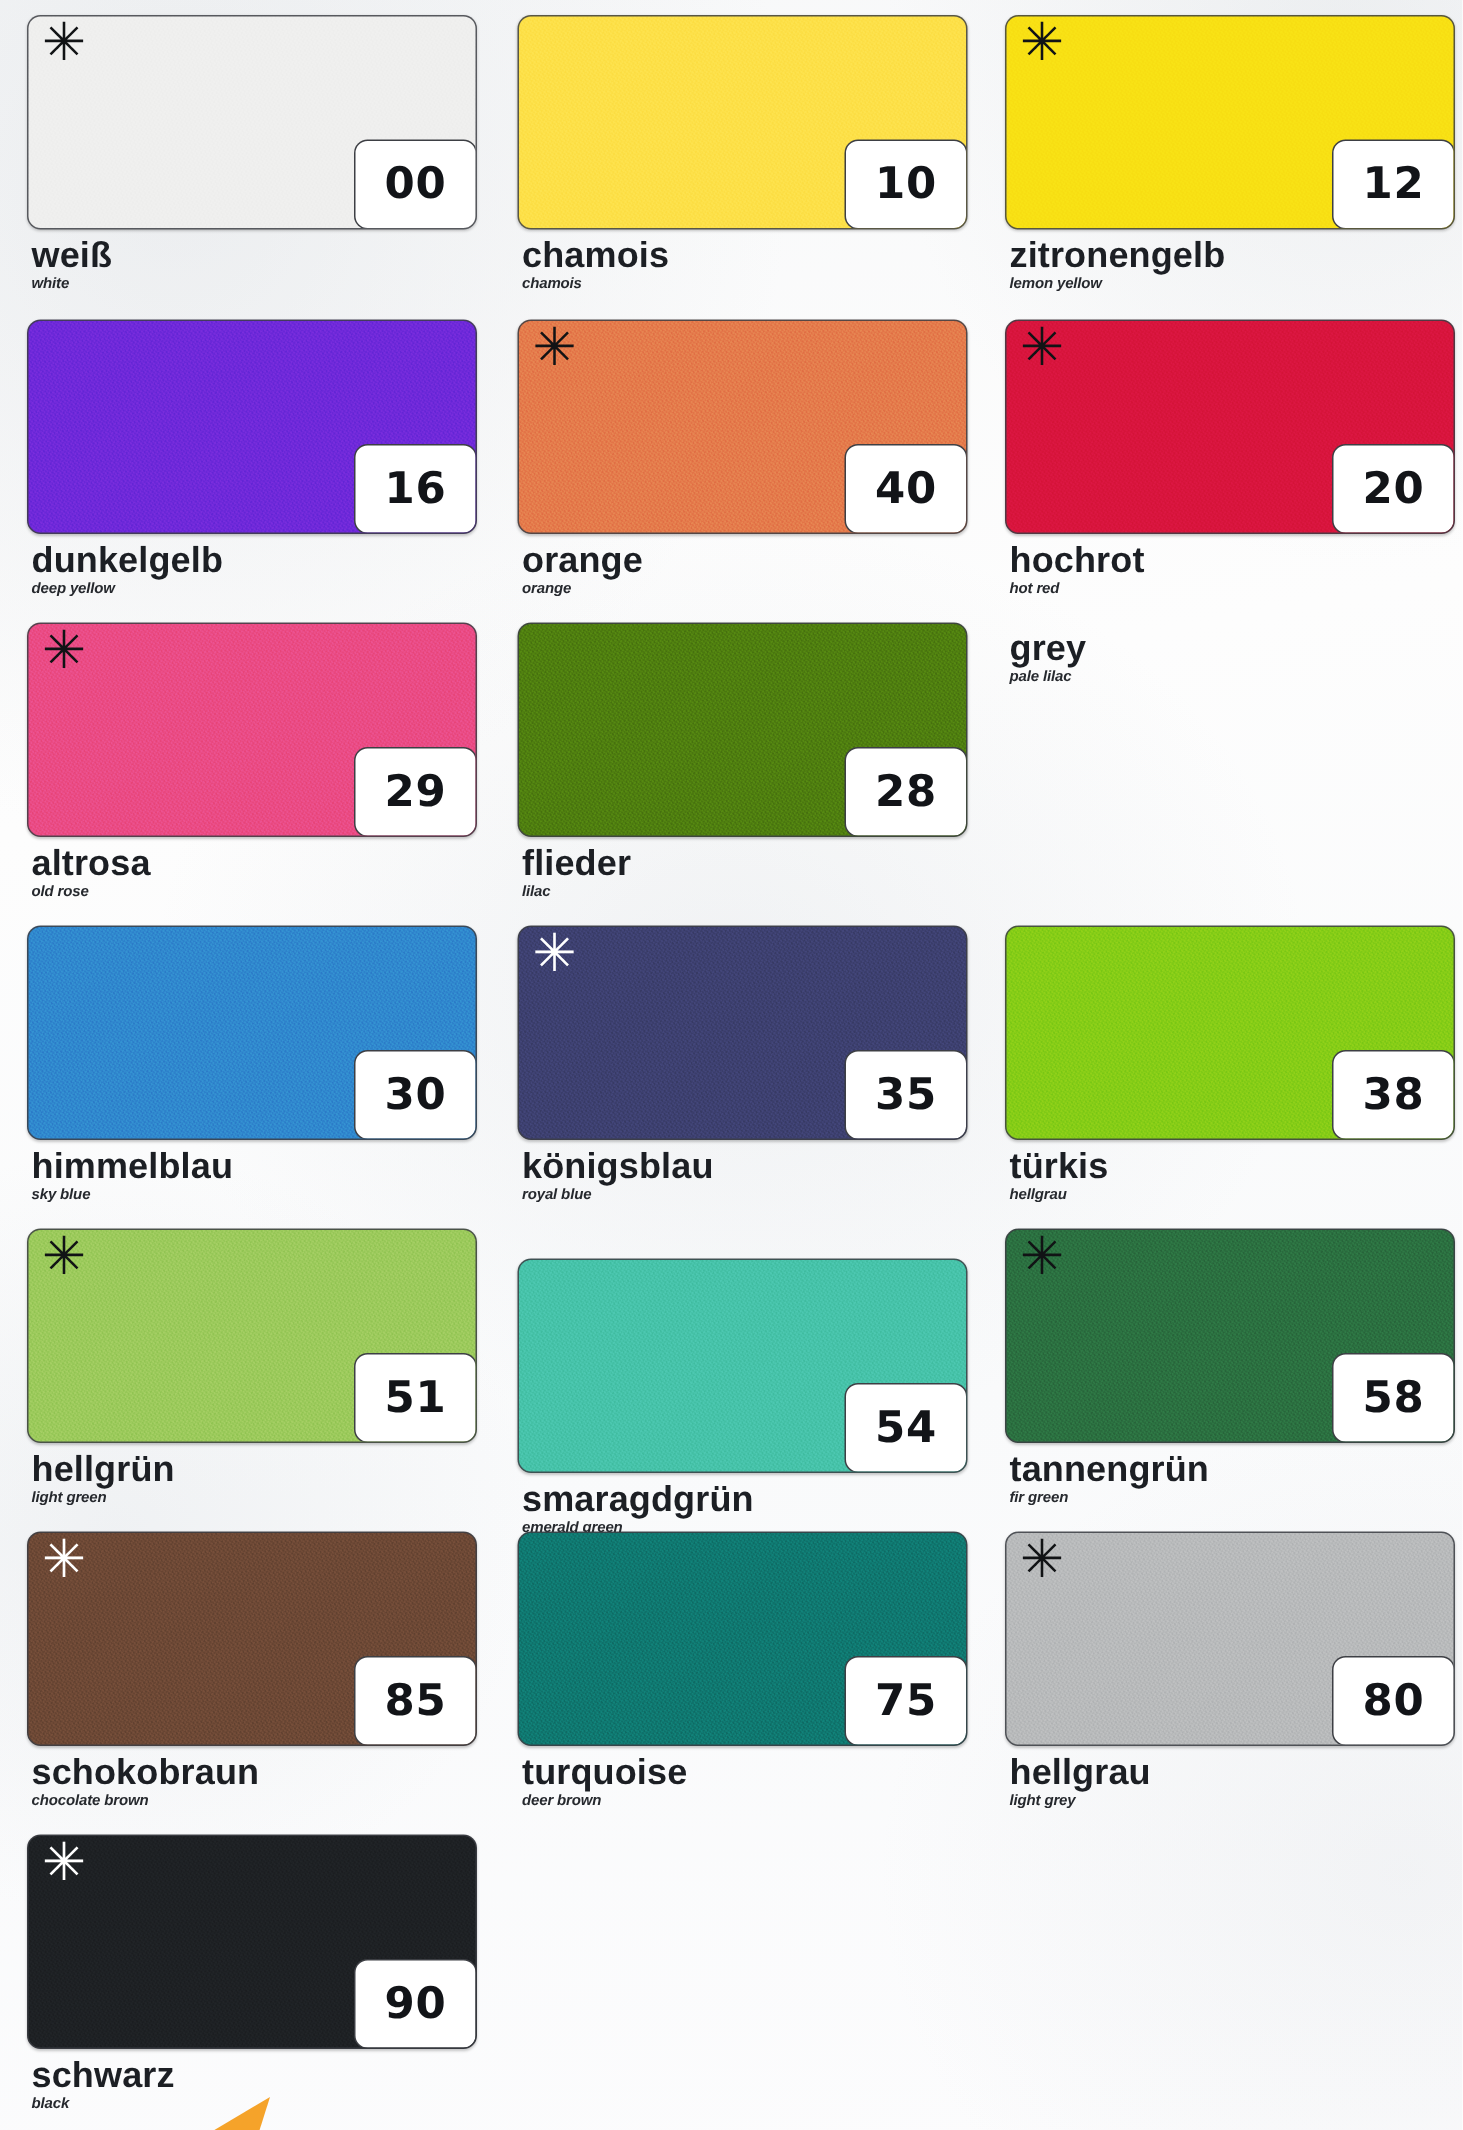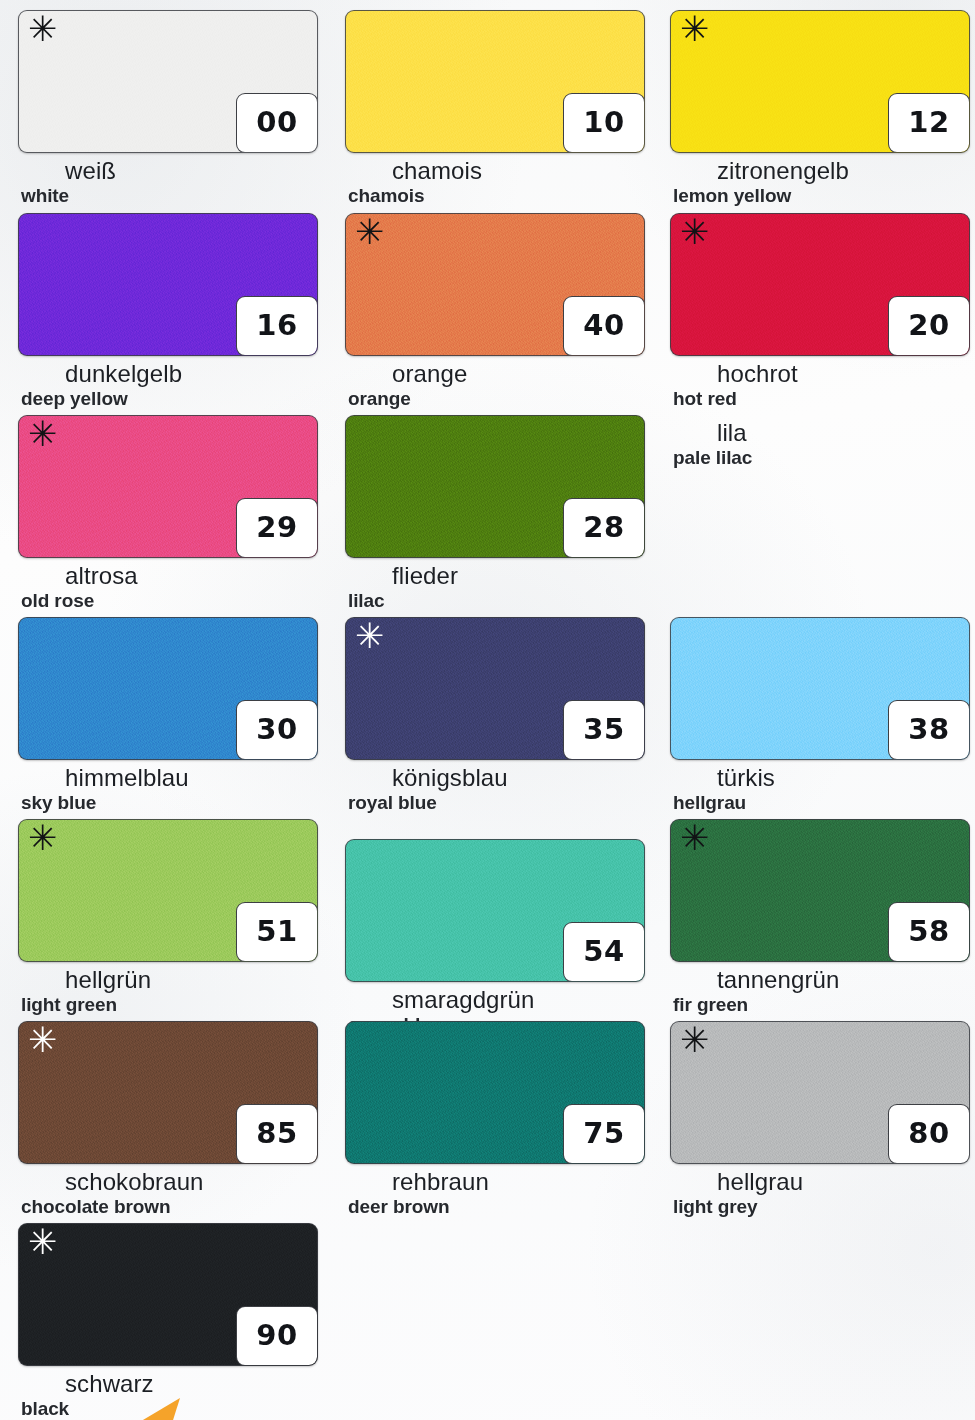--- a/index.html
+++ b/index.html
@@ -100,29 +100,29 @@
     line-height: 1;
     padding-bottom: 2px;
   }
 
   .names {
     margin-top: 5px;
     padding-left: 3px;
   }
   .name-de {
     font-size: 24px;
-    font-weight: 400;
+    font-weight: 700;
     color: #1c1f24;
     line-height: 1.06;
     letter-spacing: 0.1px;
     white-space: nowrap;
-    margin-left: 44px;
   }
   .name-en {
-    font-size: 19px;
+    font-size: 10px;
+    font-style: italic;
     font-weight: 700;
     color: #26292e;
     line-height: 1.25;
     margin-top: 1px;
     letter-spacing: -0.1px;
     white-space: nowrap;
   }
 
   
   #corner-arrow {
@@ -228,21 +228,21 @@
           <span class="badge-num">28</span>
         </div>
       </div>
       <div class="names">
         <div class="name-de">flieder</div>
         <div class="name-en">lilac</div>
       </div>
     </div>
     <div class="swatch-cell" style="left: 670px; top: 415px;">
       <div class="names">
-        <div class="name-de">lila</div>
+        <div class="name-de">grey</div>
         <div class="name-en">pale lilac</div>
       </div>
     </div>
     <div class="swatch-cell" style="left: 18px; top: 617px;">
       <div class="chip" style="width: 300px; height: 143px; background: rgb(47, 134, 205);">
         <div class="badge">
           <span class="badge-num">30</span>
         </div>
       </div>
       <div class="names">
@@ -256,21 +256,21 @@
         <div class="badge">
           <span class="badge-num">35</span>
         </div>
       </div>
       <div class="names">
         <div class="name-de">königsblau</div>
         <div class="name-en">royal blue</div>
       </div>
     </div>
     <div class="swatch-cell" style="left: 670px; top: 617px;">
-      <div class="chip" style="width: 300px; height: 143px; background: #7dd3fc;">
+      <div class="chip" style="width: 300px; height: 143px; background: #84cc16;">
         <div class="badge">
           <span class="badge-num">38</span>
         </div>
       </div>
       <div class="names">
         <div class="name-de">türkis</div>
         <div class="name-en">hellgrau</div>
       </div>
     </div>
     <div class="swatch-cell" style="left: 18px; top: 819px;">
@@ -320,21 +320,21 @@
         <div class="name-en">chocolate brown</div>
       </div>
     </div>
     <div class="swatch-cell" style="left: 345px; top: 1021px;">
       <div class="chip" style="width: 300px; height: 143px; background: #0f766e;">
         <div class="badge">
           <span class="badge-num">75</span>
         </div>
       </div>
       <div class="names">
-        <div class="name-de">rehbraun</div>
+        <div class="name-de">turquoise</div>
         <div class="name-en">deer brown</div>
       </div>
     </div>
     <div class="swatch-cell" style="left: 670px; top: 1021px;">
       <div class="chip" style="width: 300px; height: 143px; background: rgb(183, 185, 186);">
         <span class="star dark">✳</span>
         <div class="badge">
           <span class="badge-num">80</span>
         </div>
       </div>

